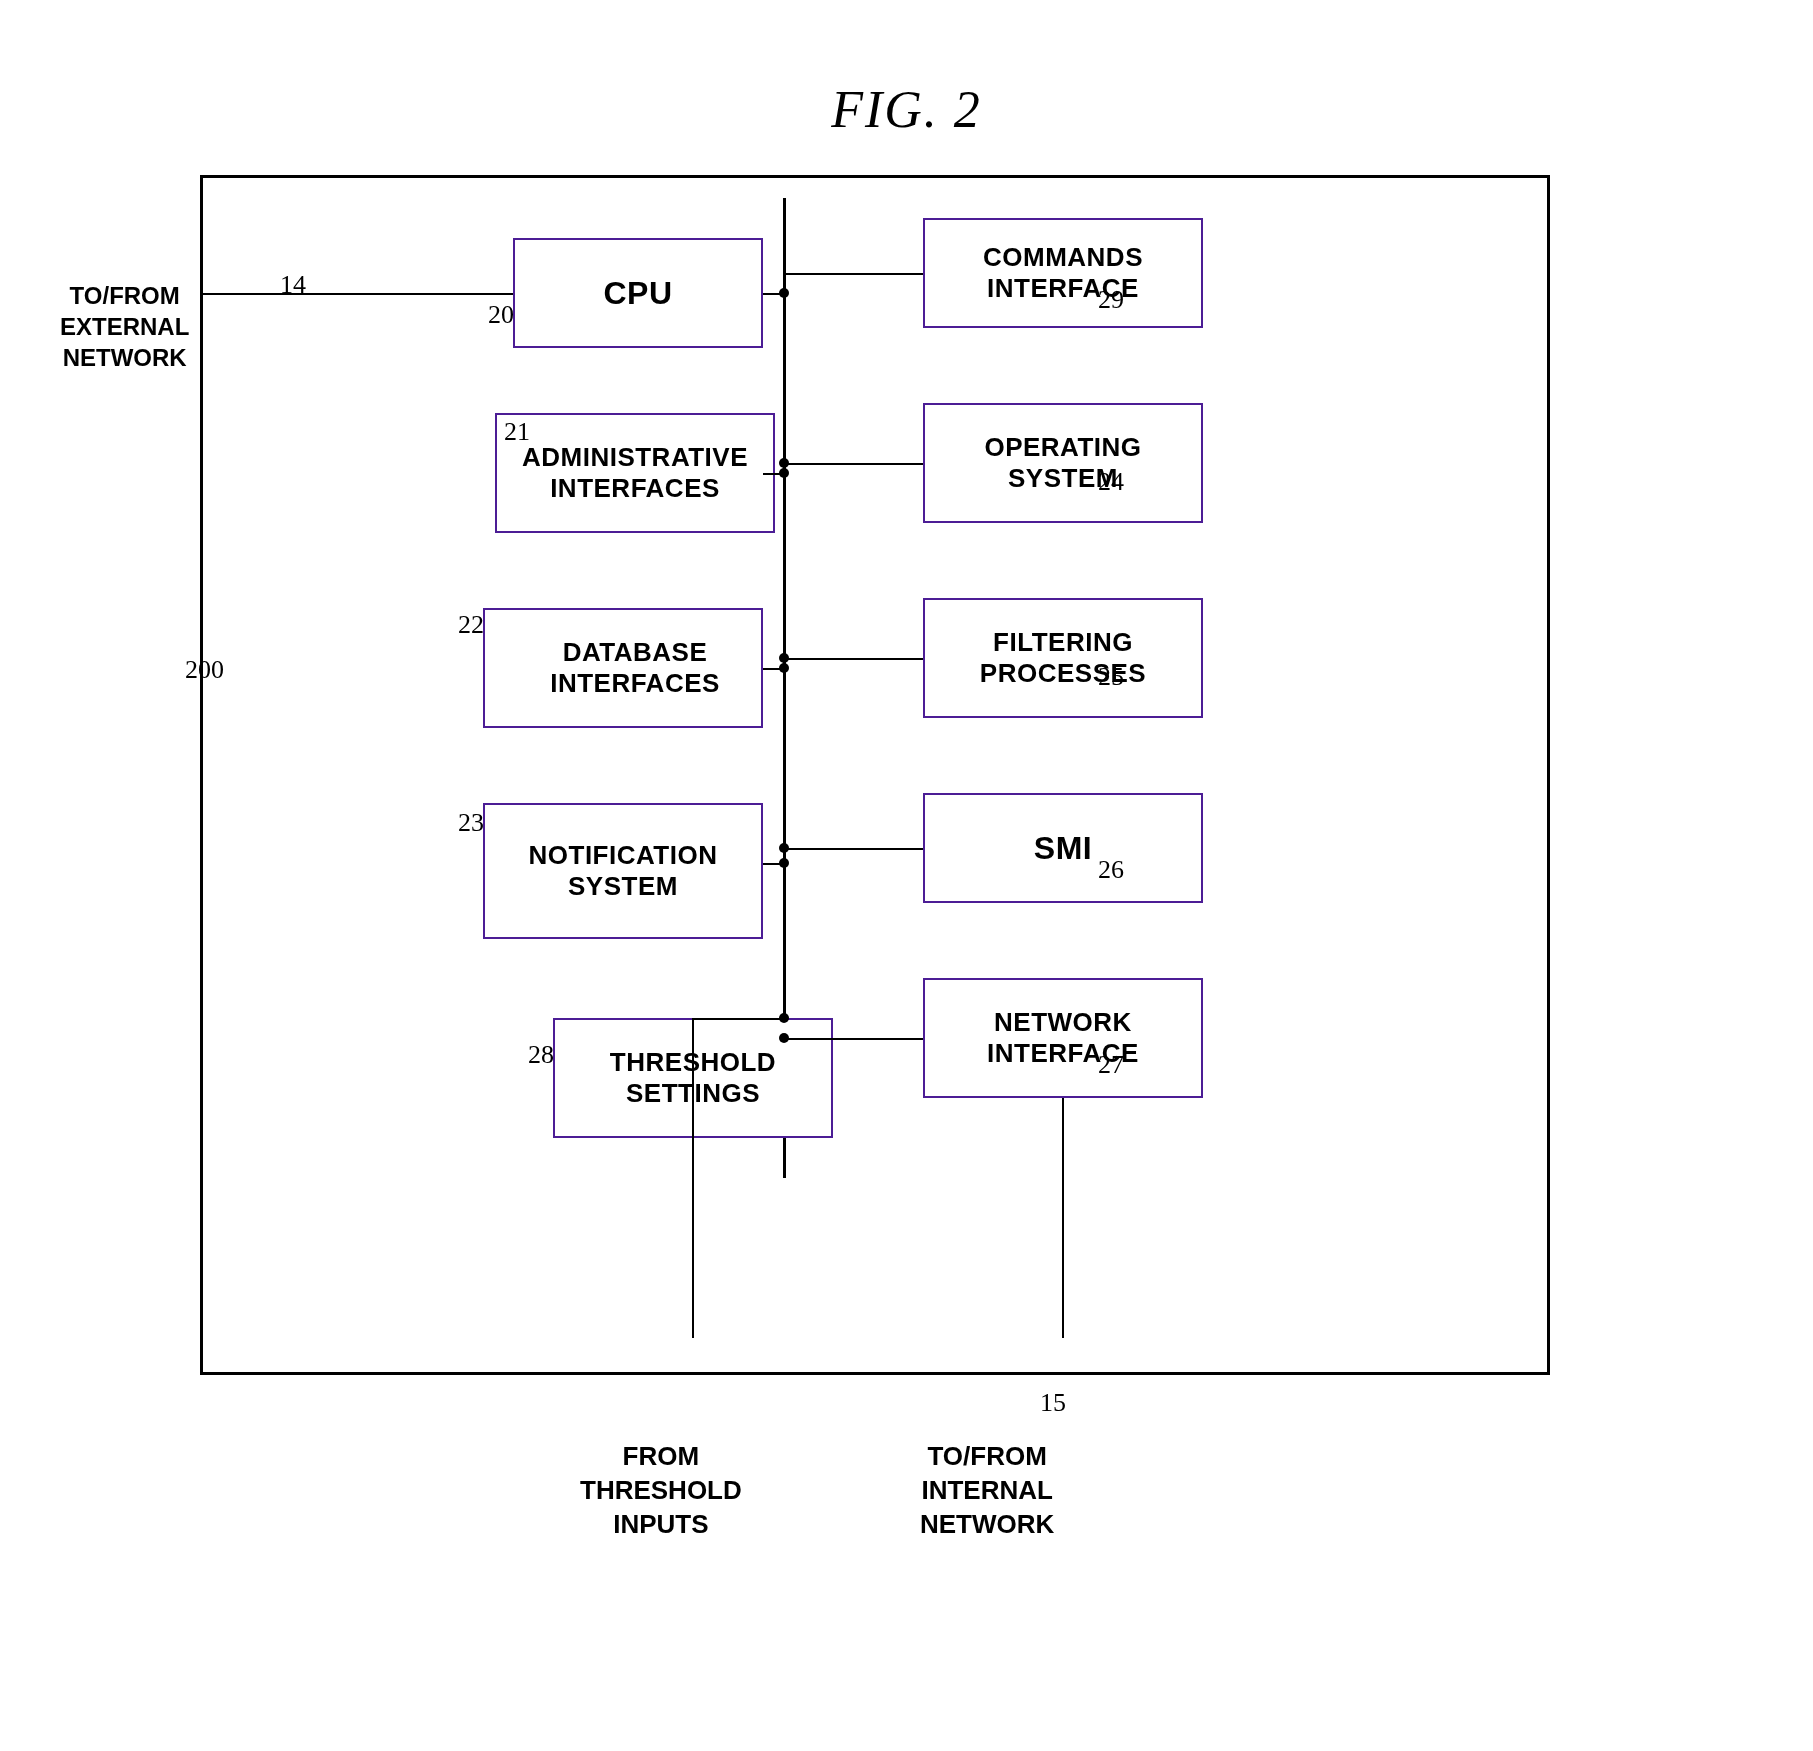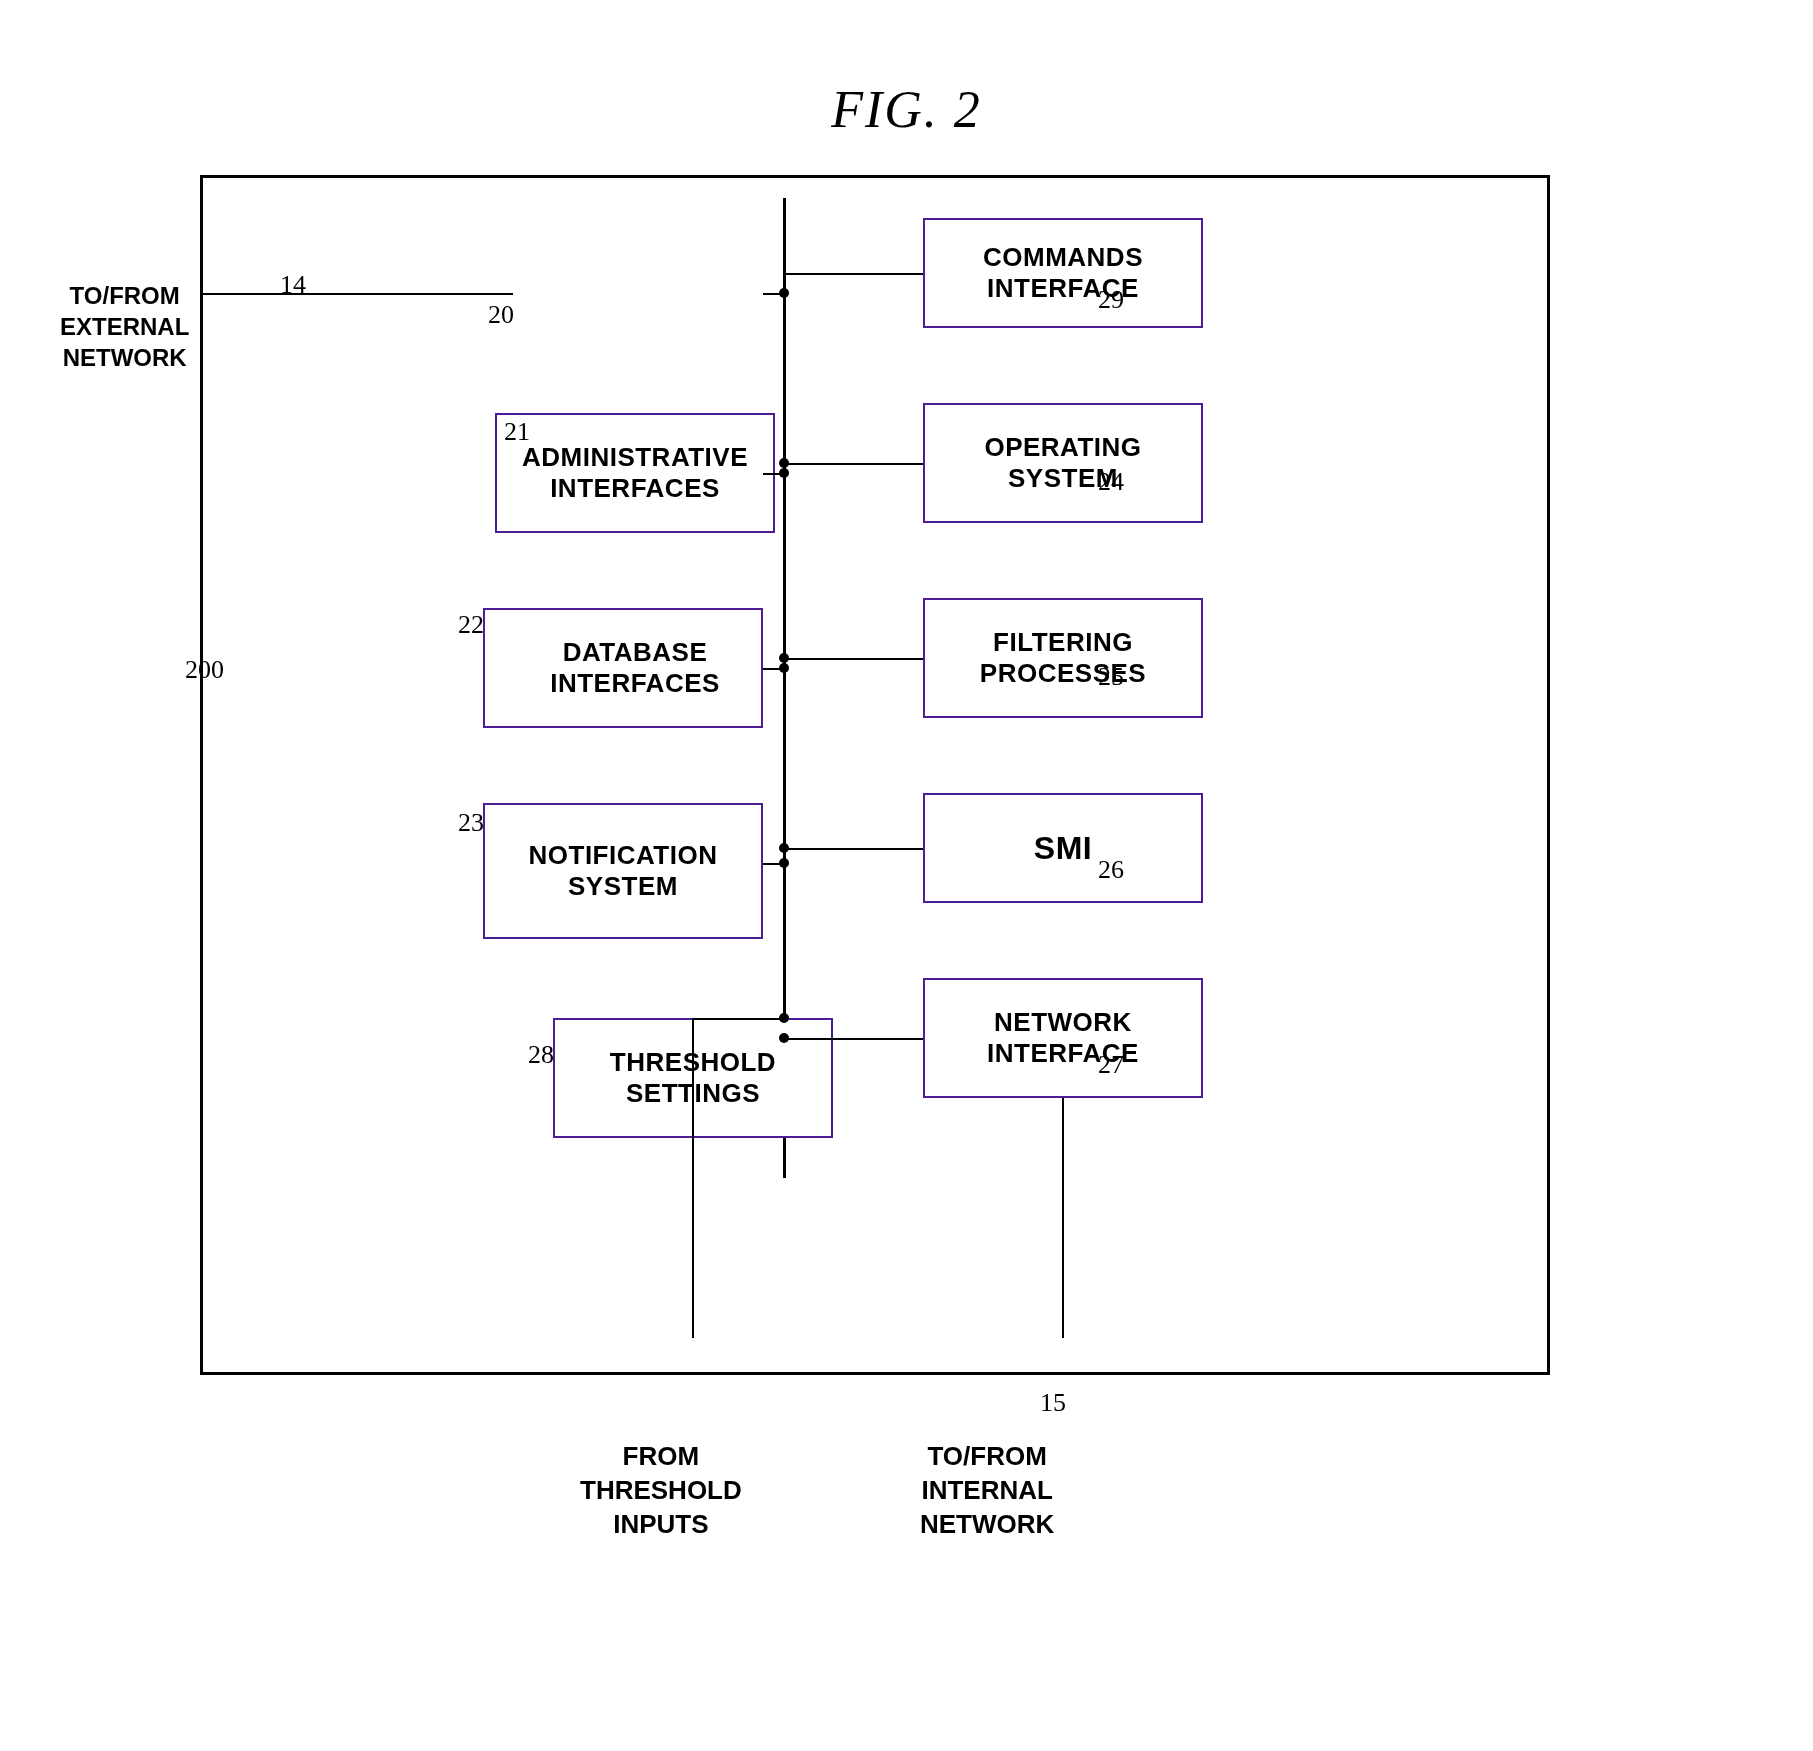--- a/index.html
+++ b/index.html
@@ -108,20 +108,23 @@
 <body>
 
 <div class="page">
 
   <div class="fig-title">FIG. 2</div>
 
   <div class="main-box">
 
     <div class="bus-line" style="left: 580px; top: 20px; width: 3px; height: 980px;"></div>
 
+    <div class="comp-box" style="left: 310px; top: 60px; width: 250px; height: 110px; font-size: 32px;">
+      <span>CPU</span>
+    </div>
 
     <div class="h-line" style="left: 560px; top: 115px; width: 22px;"></div>
     <div class="dot" style="left: 576px; top: 110px;"></div>
 
     <div class="h-line" style="left: 0px; top: 115px; width: 310px;"></div>
 
     <div class="comp-box" style="left: 292px; top: 235px; width: 280px; height: 120px;">
       <span style="white-space: pre-line;">ADMINISTRATIVE
 INTERFACES</span>
     </div>

